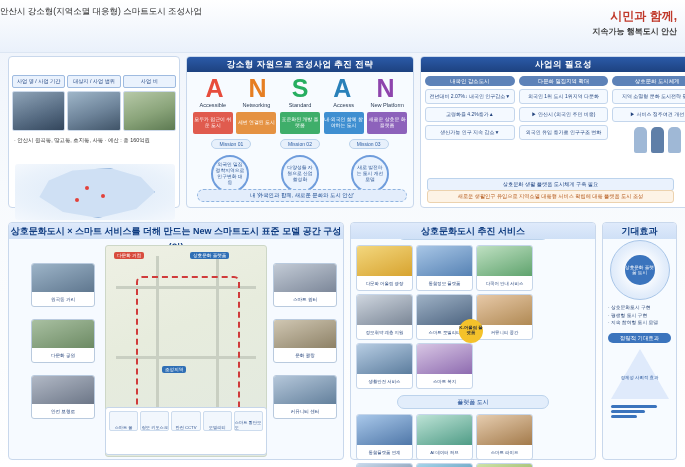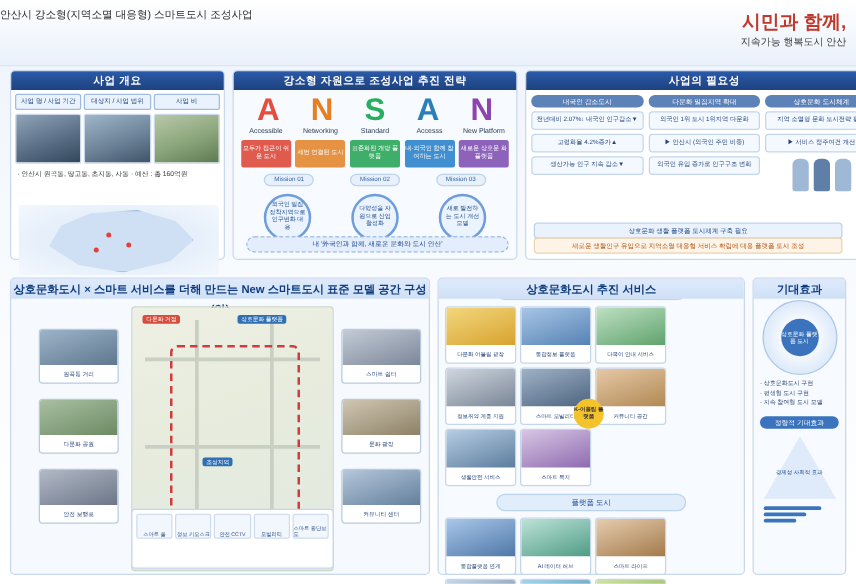--- a/index.html
+++ b/index.html
@@ -39,22 +39,22 @@
     transform: rotate(-12deg);
   }
   .logo .txt { font-size:10px; font-weight:bold; color:#1d3f84; letter-spacing:1px;}
   .head-center { position:absolute; left:0; top:6px; width:685px; text-align:left;}
   .head-sub { font-size:8.5px; color:#2a2a2a; letter-spacing:0px; }
   .head-title { font-size:19px; font-weight:bold; color:#12326e; margin-top:3px; letter-spacing:-0.5px;}
   .head-right {
     position:absolute; right:8px; top:8px; width:122px; height:34px;
     text-align:right;
   }
-  .slogan1 { font-size:15px; color:#c0392b; font-weight:bold;}
-  .slogan2 { font-size:8px; color:#3b3b3b; margin-top:1px;}
+  .slogan1 { font-size:12px; color:#c0392b; font-weight:bold;}
+  .slogan2 { font-size:8px; color:#3b3b3b; margin-top:1px;font-weight:bold;}
 
   
   .panel {
     position:absolute;
     background:#ffffff;
     border:1px solid #c9d8ec;
     border-radius:4px;
     box-sizing:border-box;
   }
   .panel-title {
@@ -255,21 +255,20 @@
     <div class="head-center">
       <div class="head-sub">안산시 강소형(지역소멸 대응형) 스마트도시 조성사업</div>
     </div>
     <div class="head-right">
       <div class="slogan1">시민과 함께,</div>
       <div class="slogan2">지속가능 행복도시 안산</div>
     </div>
   </div>
 
   <div class="panel" id="p-overview">
-    <div class="panel-title">사업 개요</div>
     <div class="panel-body">
       <div class="ov-tabs">
         <div class="ov-tab">사업 명 / 사업 기간</div>
         <div class="ov-tab">대상지 / 사업 범위</div>
         <div class="ov-tab">사업 비</div>
       </div>
       <div class="ov-photos">
         <div class="ov-photo ph1"></div>
         <div class="ov-photo ph2"></div>
         <div class="ov-photo ph3"></div>

